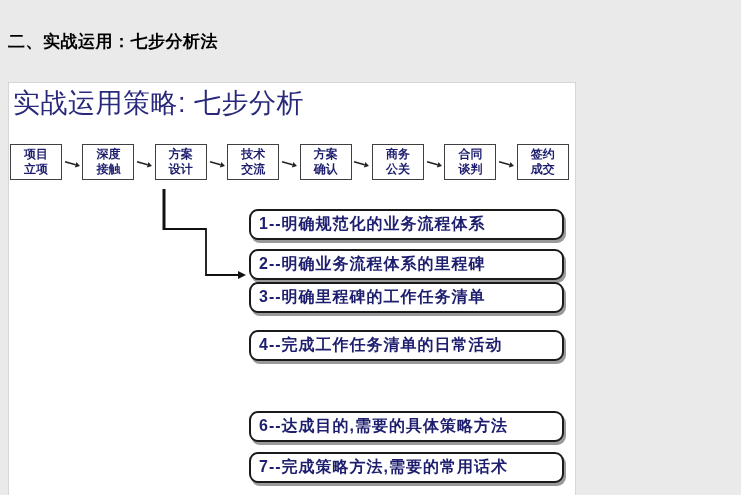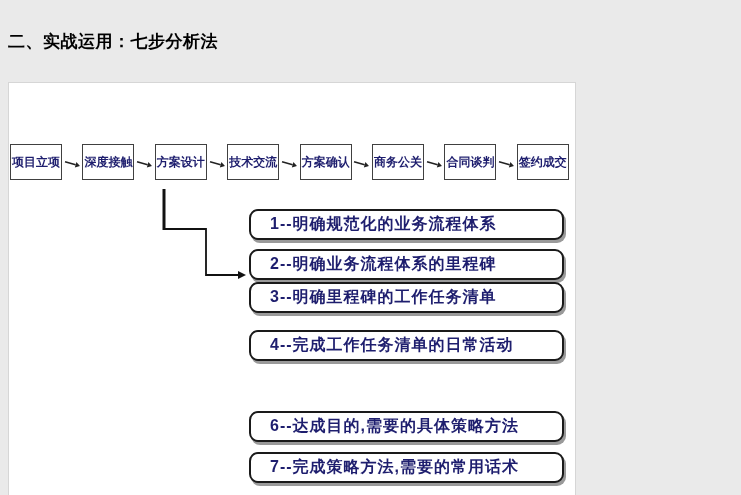--- a/index.html
+++ b/index.html
@@ -43,21 +43,21 @@
     display: flex;
     justify-content: space-between;
     align-items: flex-start;
   }
   .fbox {
     width: 52px; height: 36px;
     box-sizing: border-box;
     border: 1px solid #404040;
     background: #FFFFFF;
     display: flex;
-    flex-direction: row;
+    flex-direction: column;
     align-items: center;
     justify-content: center;
     font-size: 12px;
     font-weight: bold;
     color: #1E1E6E;
     line-height: 15px;
     flex: none;
   }
   .flow-arrow {
     flex: none;
@@ -78,34 +78,35 @@
     position: absolute;
     left: 0;
     width: 315px; height: 31px;
     box-sizing: border-box;
     background: #FFFFFF;
     border: 2px solid #1A1A1A;
     border-radius: 9px;
     box-shadow: 2px 3px 0 #9A9A9A;
     display: flex;
     align-items: center;
-    padding-left: 19px;
+    padding-left: 8px;
     font-size: 16px;
     font-weight: bold;
     color: #1E1E6E;
     letter-spacing: 1px;
     white-space: nowrap;
   }
 </style>
 </head>
 <body>
 
 <div class="page-title">二、实战运用：七步分析法</div>
 
 <div class="slide">
+  <div class="slide-title">实战运用策略: 七步分析</div>
 
   <div class="flow-row">
     <div class="fbox">
       <span>项目</span>
       <span>立项</span>
     </div>
     <svg class="flow-arrow" width="17" height="14" viewBox="0 0 17 14">
       <g transform="rotate(16 2 4)">
         <line x1="1" y1="4" x2="12" y2="4" stroke="#222222" stroke-width="1.5"></line>
         <polygon points="12,1.2 16.5,4 12,6.8" fill="#222222"></polygon>

